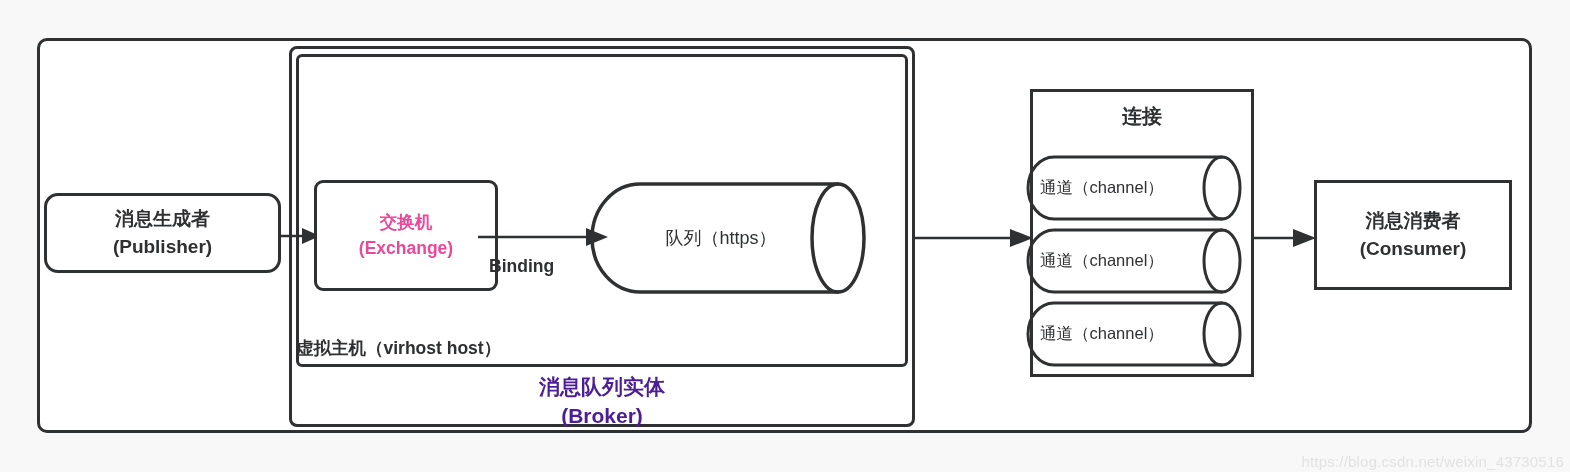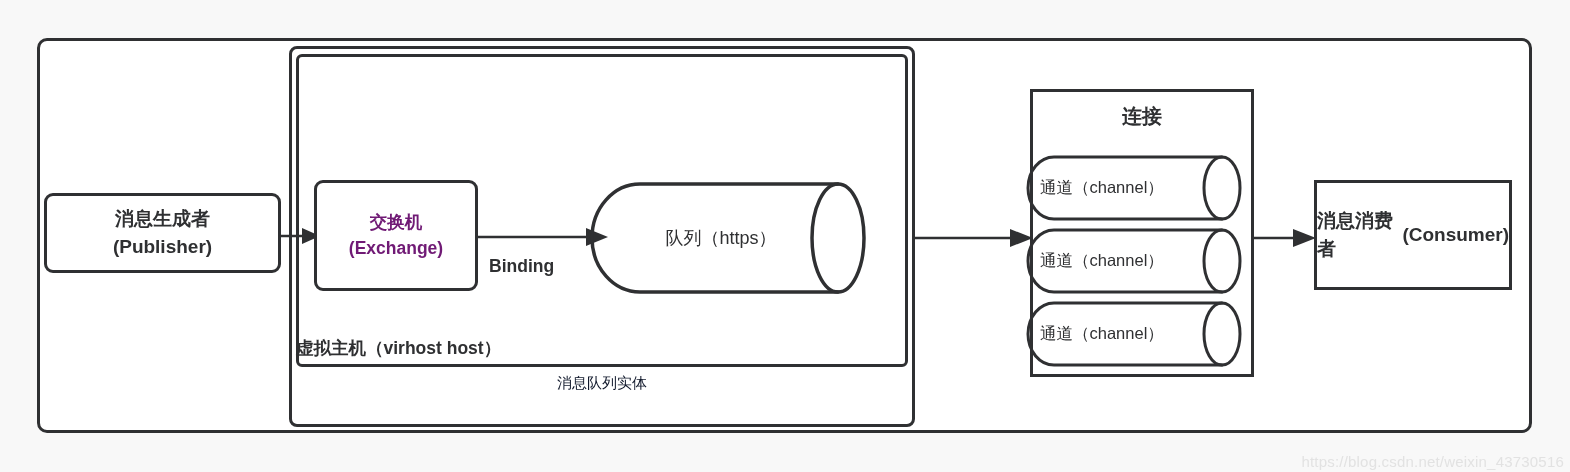--- a/index.html
+++ b/index.html
@@ -35,23 +35,23 @@
     width: 626px; height: 381px;
     border: 3px solid #2f3032;
     border-radius: 8px;
     background: #ffffff;
     box-sizing: border-box;
   }
   #broker-label {
     left: 289px; top: 372px;
     width: 626px;
     text-align: center;
-    font-size: 15px;
-    font-weight: normal;
-    color: #0f172a;
+    font-size: 21px;
+    font-weight: bold;
+    color: #4c1d95;
     line-height: 1.4;
   }
 
   
   #virhost-box {
     left: 296px; top: 54px;
     width: 612px; height: 313px;
     border: 3px solid #2f3032;
     border-radius: 6px;
     background: #ffffff;
@@ -63,60 +63,60 @@
     font-size: 17.5px;
     font-weight: bold;
     color: #2f3032;
   }
 
   
   #publisher-box {
     left: 44px; top: 193px;
     width: 237px; height: 80px;
     border: 3px solid #2f3032;
-    border-radius: 9px;
+    border-radius: 14px;
     background: #ffffff;
     box-sizing: border-box;
     display: flex;
     flex-direction: column;
     align-items: center;
     justify-content: center;
     font-size: 19px;
     font-weight: bold;
     color: #2f3032;
     line-height: 1.45;
   }
 
   
   #exchange-box {
     left: 314px; top: 180px;
-    width: 164px; height: 111px;
+    width: 184px; height: 111px;
     border: 3px solid #2f3032;
     border-radius: 9px;
     background: #ffffff;
     box-sizing: border-box;
     display: flex;
     flex-direction: column;
     align-items: center;
     justify-content: center;
     font-size: 17.5px;
     font-weight: bold;
-    color: #701a75;
+    color: #ec4899;
     line-height: 1.45;
   }
 
   
   #consumer-box {
     left: 1314px; top: 180px;
     width: 198px; height: 110px;
     border: 3px solid #2f3032;
     background: #ffffff;
     box-sizing: border-box;
     display: flex;
-    flex-direction: row;
+    flex-direction: column;
     align-items: center;
     justify-content: center;
     font-size: 19px;
     font-weight: bold;
     color: #2f3032;
     line-height: 1.45;
   }
 
   
   #connection-box {
@@ -199,20 +199,21 @@
     <path d="M 52 4 L 250 4 M 52 112 L 250 112
              M 52 4 A 48 54 0 0 0 52 112" fill="none" stroke="#2f3032" stroke-width="3.5" stroke-linecap="round"></path>
     <ellipse cx="250" cy="58" rx="26" ry="54" fill="none" stroke="#2f3032" stroke-width="3.5"></ellipse>
   </svg>
   <div class="abs cyl-text" style="left:588px; top:180px; width:292px; height:116px; justify-content:center; font-size:18px; padding-right:26px; box-sizing:border-box;">队列（https）</div>
 
   <div class="abs" id="virhost-label">虚拟主机（virhost host）</div>
 
   <div class="abs" id="broker-label">
     <div>消息队列实体</div>
+    <div>(Broker)</div>
   </div>
 
   <svg class="abs edge" style="left:915px; top:224px; width:118px; height:28px;" viewBox="0 0 118 28">
     <line x1="0" y1="14" x2="98" y2="14" stroke="#2f3032" stroke-width="2.5"></line>
     <polygon points="95,5 118,14 95,23" fill="#2f3032"></polygon>
   </svg>
 
   <div class="abs" id="connection-box"></div>
   <div class="abs" id="connection-label">
     <div>连接</div>

